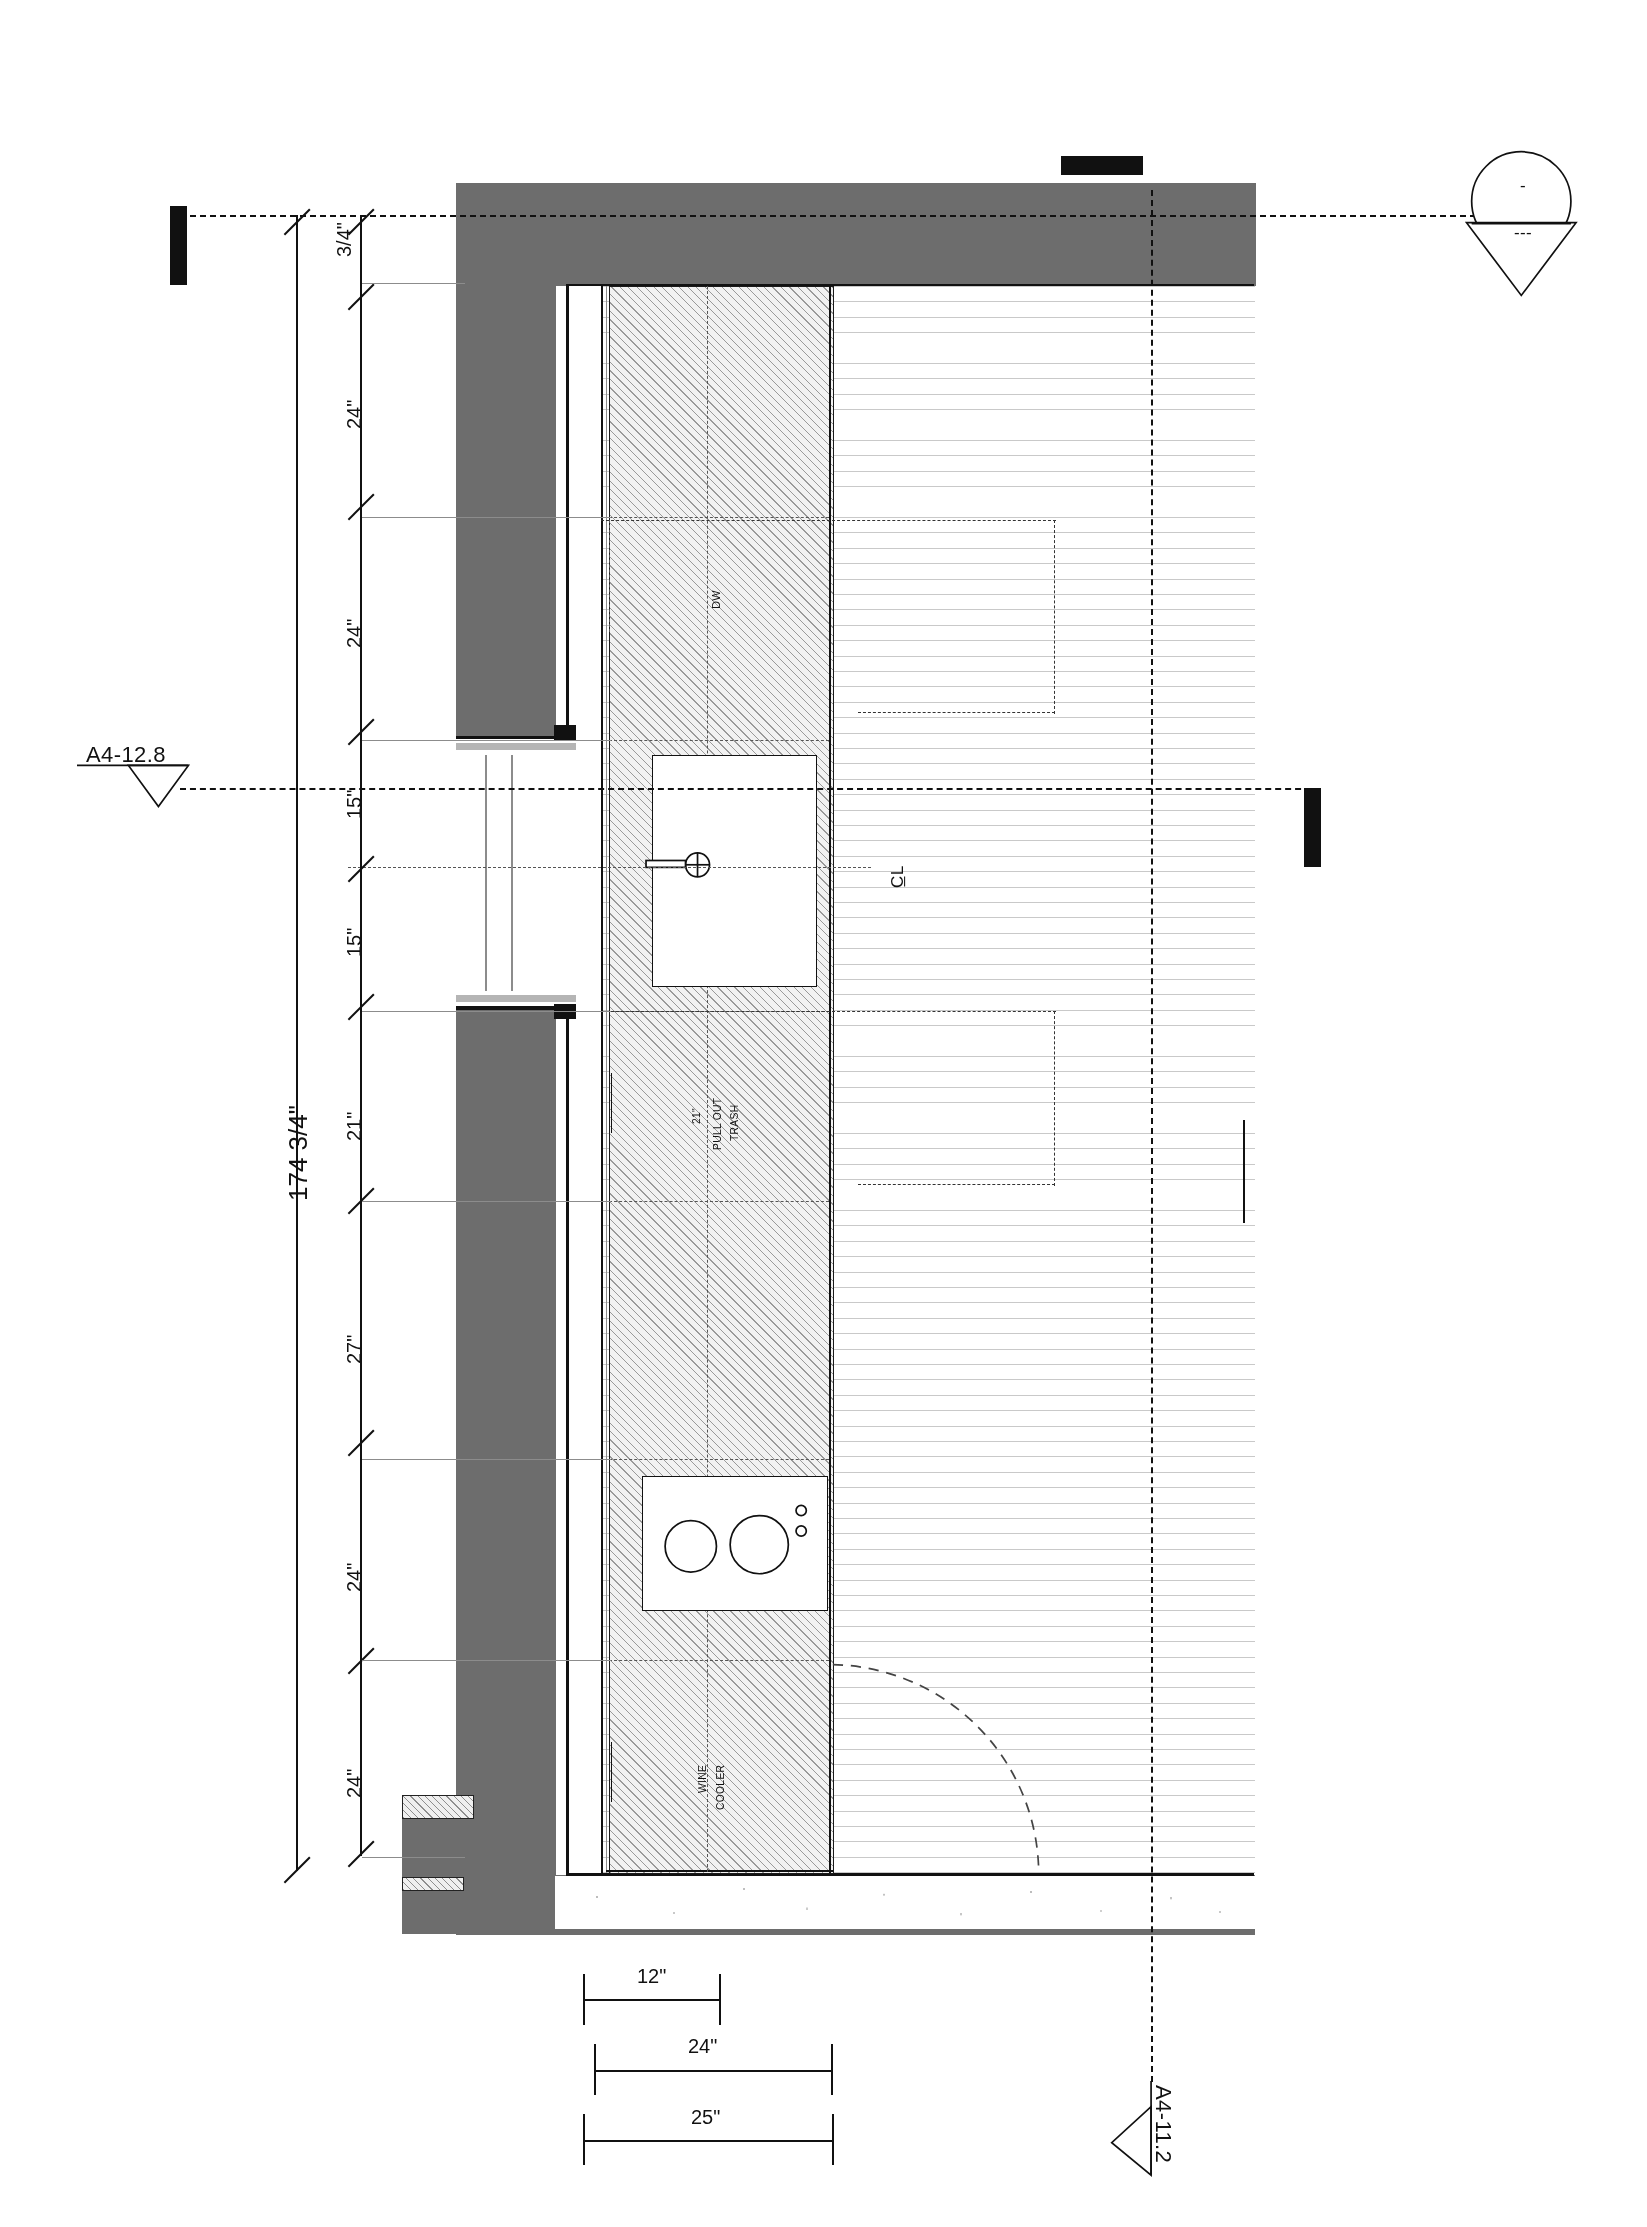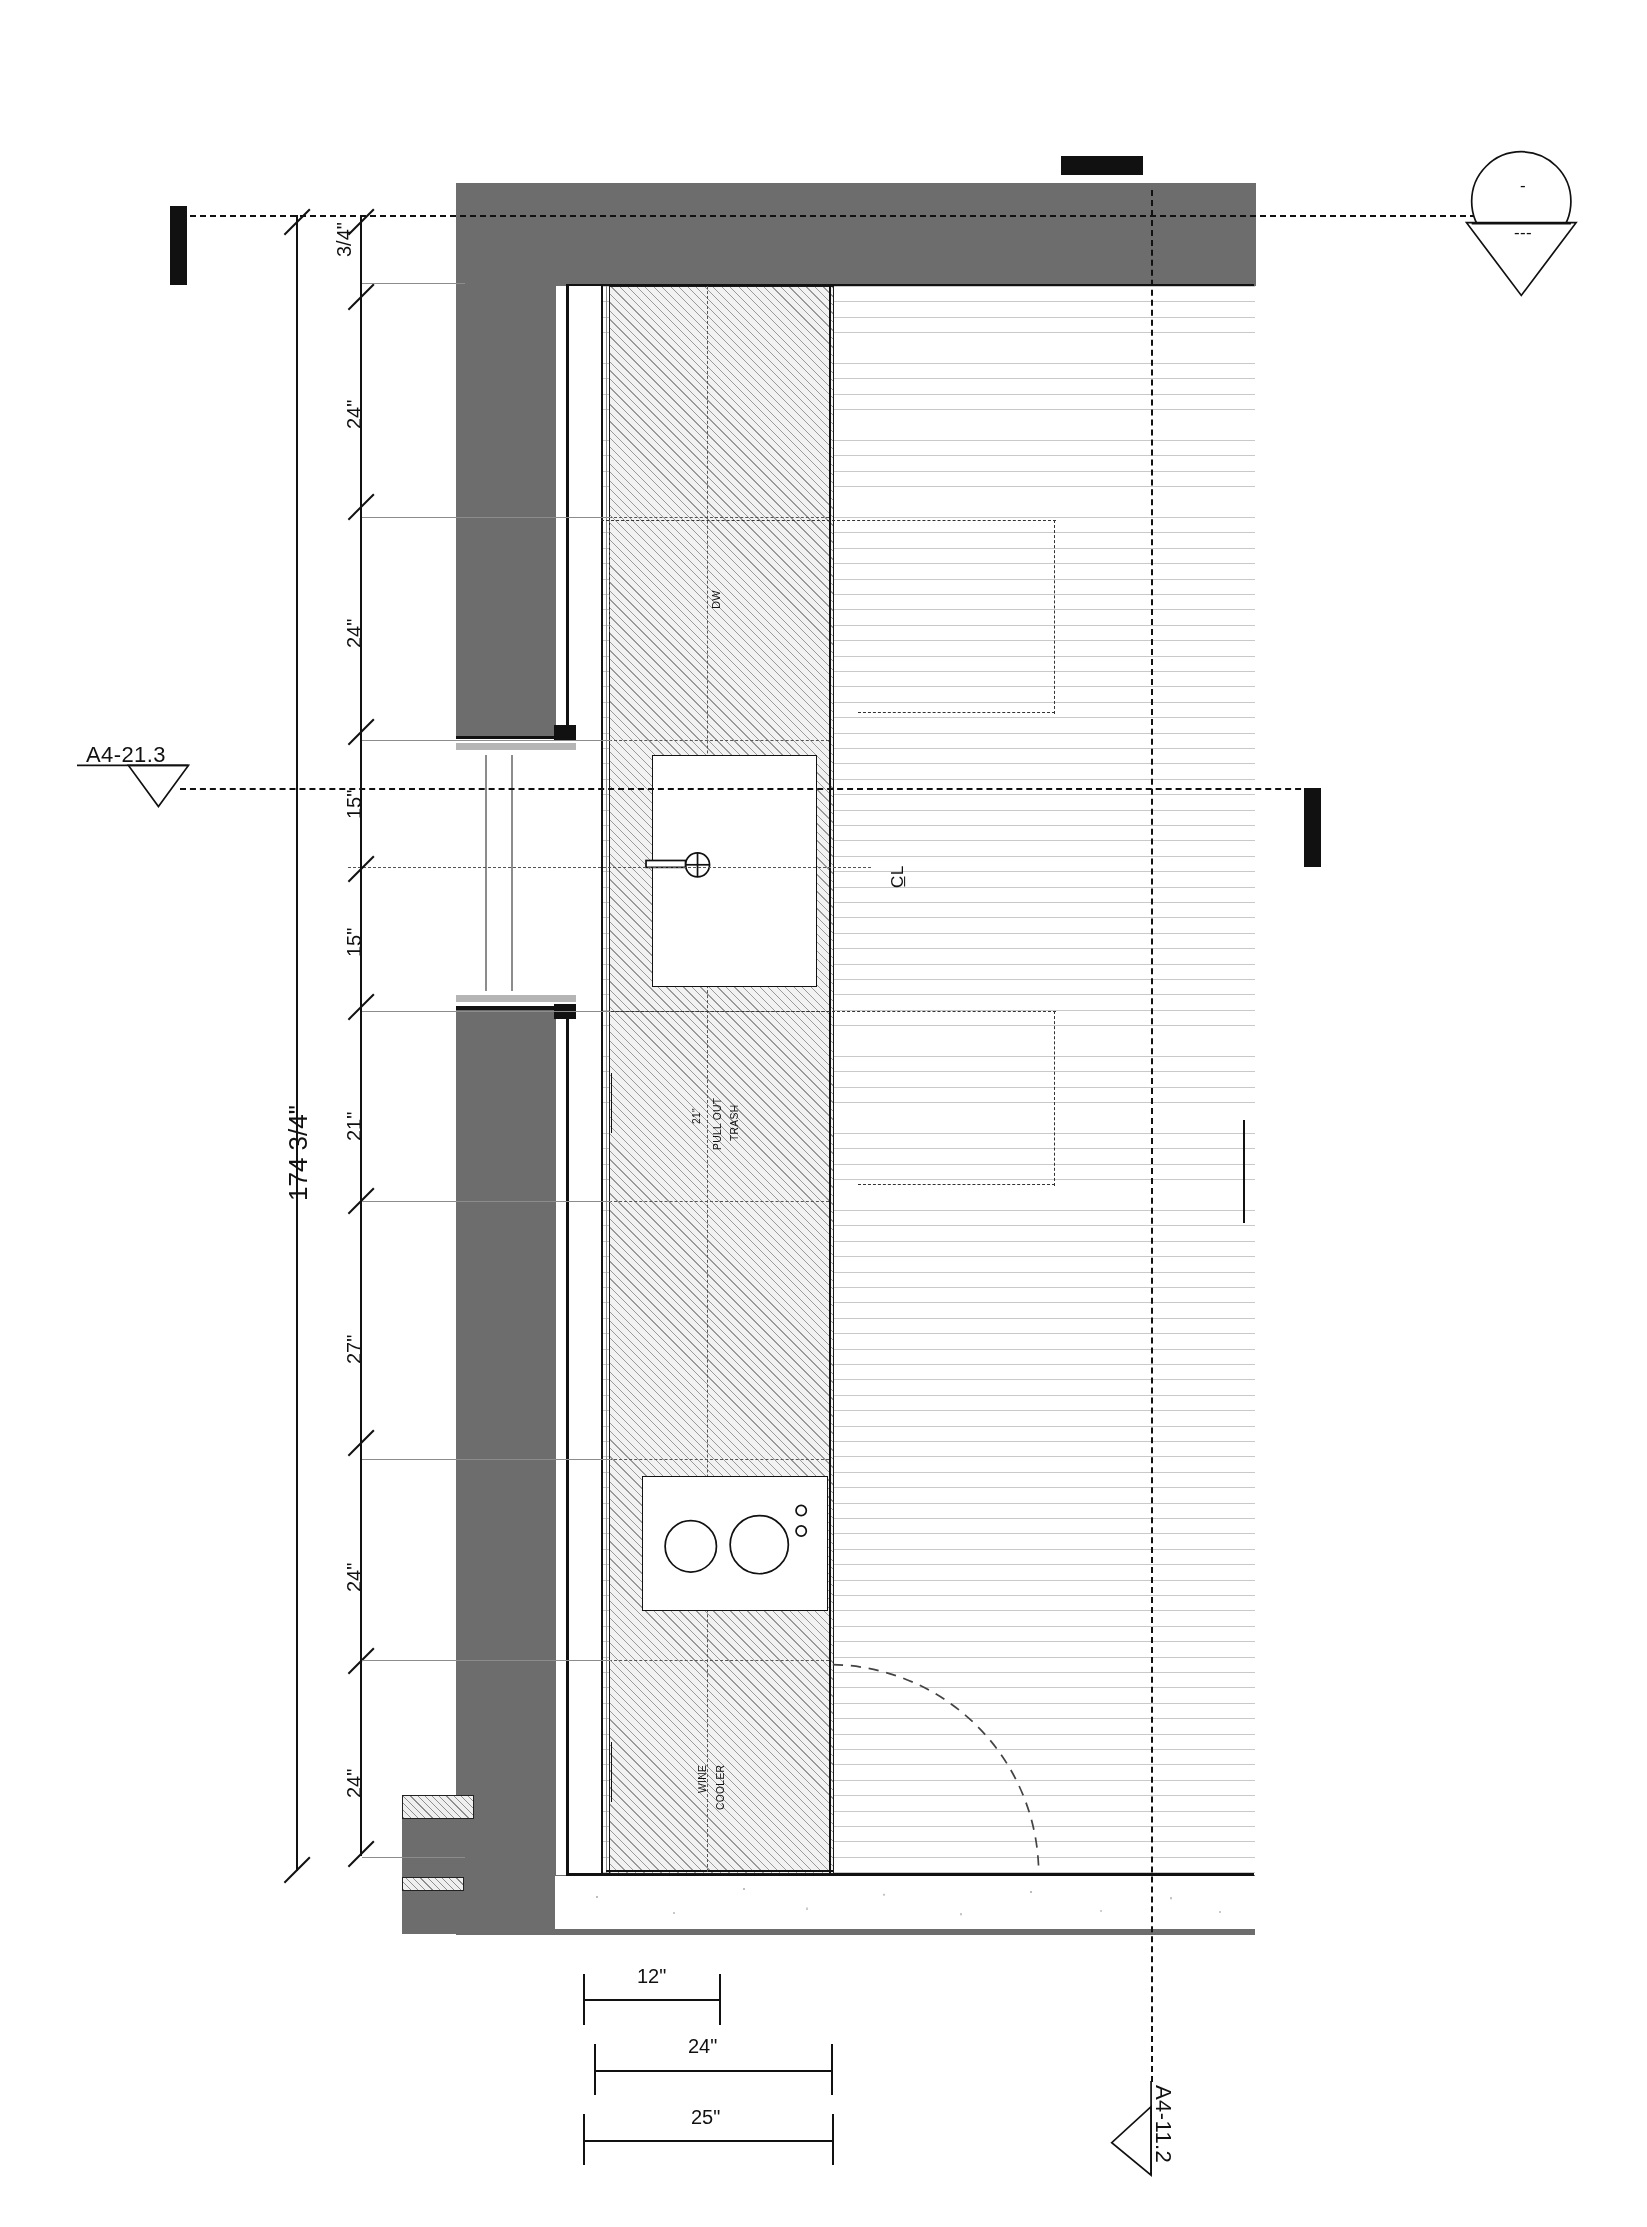--- a/index.html
+++ b/index.html
@@ -159,21 +159,21 @@
   <div class="abs dash-h" style="left:180px;top:788px;width:1141px;"></div>
 
   <div class="abs dash-v" style="left:1151px;top:190px;height:1892px;"></div>
 
   <div class="abs dash-thin-h" style="left:348px;top:867px;width:523px;"></div>
 
   <svg class="abs" style="left:77px;top:755px;" width="180" height="86" viewBox="0 0 210 100">
     <line x1="0" y1="12" x2="130" y2="12" stroke="#111" stroke-width="2"></line>
     <path d="M 60 12 L 130 12 L 95 60 Z" fill="none" stroke="#111" stroke-width="2"></path>
   </svg>
-  <div class="lbl" style="left:86px;top:742px;font-size:22px;">A4-21.3</div>
+  <div class="lbl" style="left:86px;top:742px;font-size:22px;">A4-12.8</div>
 
   <svg class="abs" style="left:1103px;top:2081px;" width="103" height="154" viewBox="0 0 120 180">
     <line x1="56" y1="0" x2="56" y2="110" stroke="#111" stroke-width="2"></line>
     <path d="M 56 30 L 56 110 L 10 72 Z" fill="none" stroke="#111" stroke-width="2"></path>
   </svg>
   <div class="lbl vert" style="left:1176px;top:2085px;font-size:22px;transform:rotate(90deg);">A4-11.2</div>
 
   <svg class="abs" style="left:1446px;top:150px;" width="154" height="154" viewBox="0 0 180 180">
     <circle cx="88" cy="60" r="58" fill="#fff" stroke="#111" stroke-width="2"></circle>
     <path d="M 24 85 L 152 85 L 88 170 Z" fill="#fff" stroke="#111" stroke-width="2"></path>

